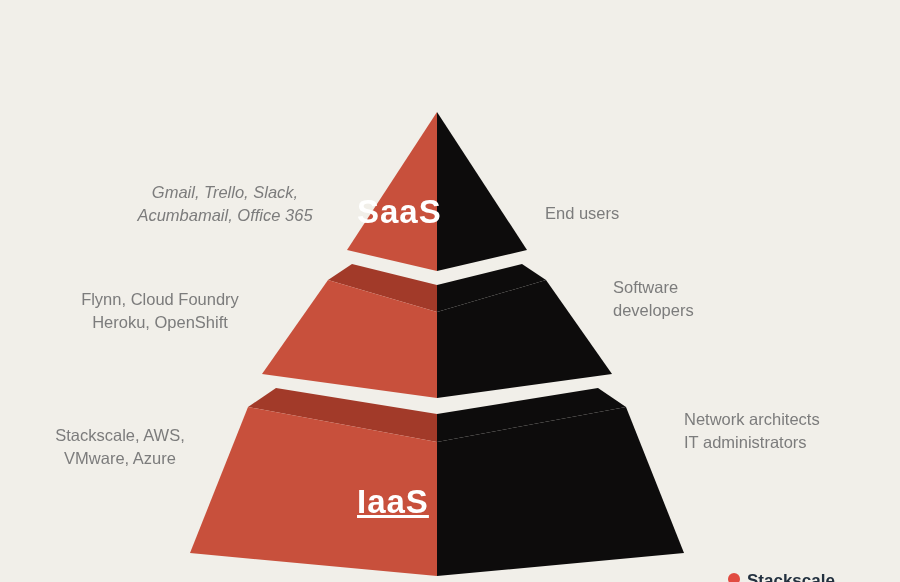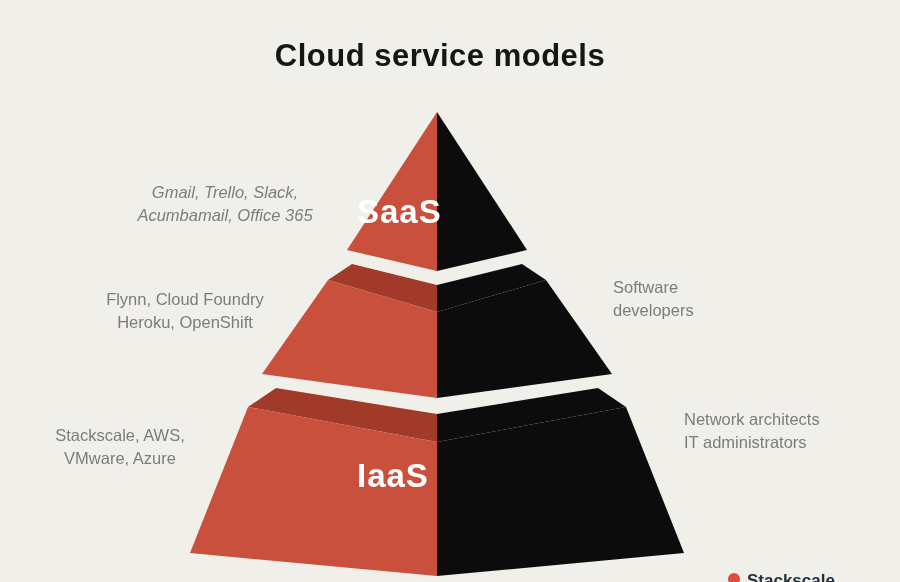--- a/index.html
+++ b/index.html
@@ -39,48 +39,48 @@
   }
   .watermark-text{
     font-size:17px;font-weight:700;color:#22303f;line-height:20px;
   }
 </style>
 </head>
 <body>
 
 <div class="page">
 
-  <div class="title">Cloud service models</div>
 
   <svg class="pyramid-svg" width="900" height="582" viewBox="0 0 900 582">
 
     <polygon points="276,388 248,407 437,442 437,414" fill="#a23a29"></polygon>
     <polygon points="598,388 626,407 437,442 437,414" fill="#0d0c0c"></polygon>
     <polygon points="248,407 437,442 437,576 190,553" fill="#c8503c"></polygon>
     <polygon points="626,407 437,442 437,576 684,553" fill="#0d0c0c"></polygon>
 
     <polygon points="352,264 328,280 437,312 437,285" fill="#a23a29"></polygon>
     <polygon points="522,264 546,280 437,312 437,285" fill="#0d0c0c"></polygon>
     <polygon points="328,280 437,312 437,398 262,374" fill="#c8503c"></polygon>
     <polygon points="546,280 437,312 437,398 612,374" fill="#0d0c0c"></polygon>
 
     <polygon points="437,112 347,250 437,271" fill="#c8503c"></polygon>
     <polygon points="437,112 527,250 437,271" fill="#0d0c0c"></polygon>
   </svg>
 
   <div class="tier-label" style="top:193px;left:357px;">SaaS</div>
-  <div class="tier-label" style="top:457px;left:357px;">IaaS</div>
+  <div class="tier-label" style="top:483px;left:357px;text-decoration:underline;">IaaS</div>
 
   <div class="side-label left" style="top:181px;left:60px;width:330px;font-style:italic;">Gmail, Trello, Slack,
 Acumbamail, Office 365</div>
-  <div class="side-label left" style="top:288px;left:0px;width:320px;padding-left:25px;">Flynn, Cloud Foundry
+  <div class="side-label left" style="top:288px;left:0px;width:320px;">Flynn, Cloud Foundry
 Heroku, OpenShift</div>
   <div class="side-label left" style="top:396px;left:0px;width:240px;margin-top:28px;">Stackscale, AWS,
 VMware, Azure</div>
 
+  <div class="side-label right" style="top:202px;left:545px;width:220px;">End users</div>
   <div class="side-label right" style="top:276px;left:613px;width:220px;">Software
 developers</div>
   <div class="side-label right" style="top:408px;left:684px;width:220px;">Network architects
 IT administrators</div>
 
   <div class="watermark">
     <span class="watermark-dot"></span>
     <span class="watermark-text">Stackscale</span>
   </div>
 

